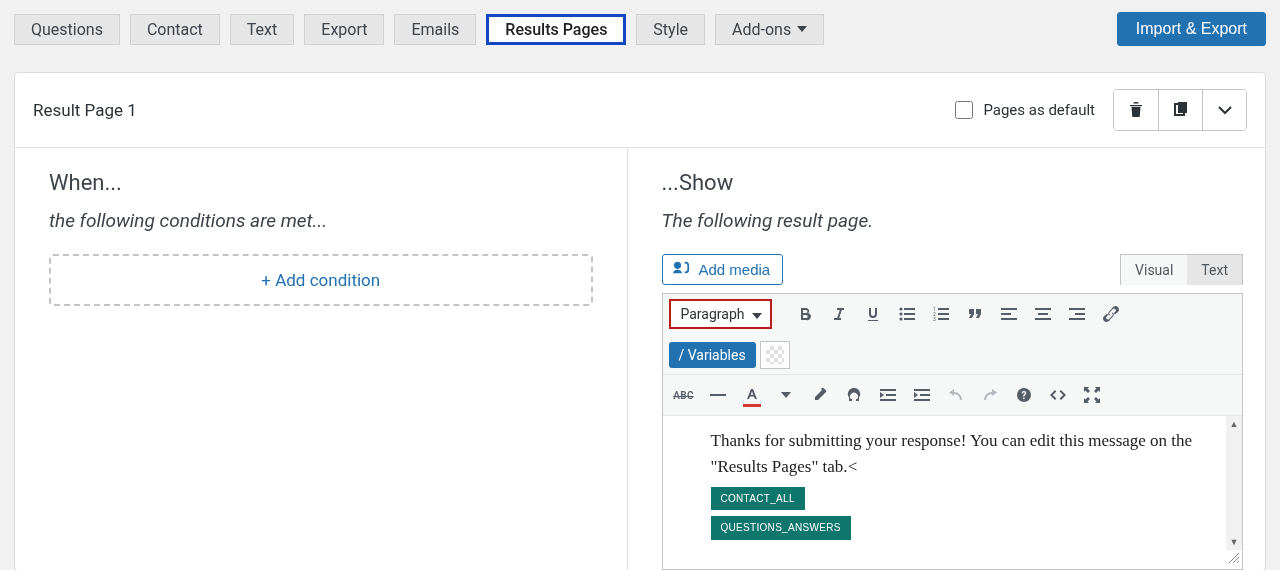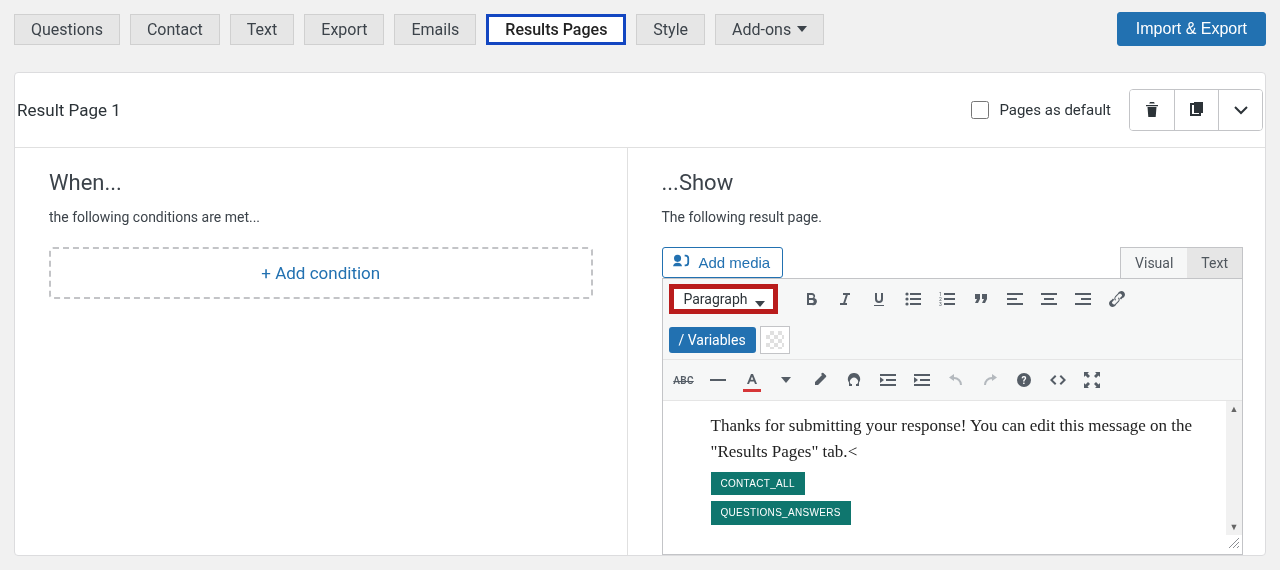--- a/index.html
+++ b/index.html
@@ -53,21 +53,21 @@
 
 .panel {
   margin: 14px 14px 0 14px;
   background: #fff;
   border: 1px solid #dcdcde;
   border-radius: 4px;
 }
 .panel-header {
   display: flex;
   align-items: center;
-  padding: 16px 2px;
+  padding: 16px 18px;
   border-bottom: 1px solid #e0e0e0;
 }
 .panel-title {
   font-size: 17px;
   color: #2c3338;
   flex: 1;
 }
 .default-wrap {
   display: flex;
   align-items: center;
@@ -110,38 +110,40 @@
 }
 .right-col { flex: 1; padding-right: 22px; padding-bottom: 0;}
 
 .section-title {
   font-size: 22px;
   color: #3c434a;
   margin-bottom: 14px;
   font-weight: 400;
 }
 .section-sub {
-  font-size: 14px;
+  font-size: 19px;
   color: #3c434a;
   margin-bottom: 22px;
+  font-style: italic;
 }
 .add-condition {
   border: 2px dashed #c3c4c7;
   border-radius: 4px;
   text-align: center;
   padding: 14px 0;
   color: #2271b1;
   font-size: 17px;
   cursor: pointer;
 }
 
 
 .editor-head {
   display: flex;
   align-items: center;
+  margin-bottom: 8px;
 }
 .add-media {
   border: 1px solid #2271b1;
   border-radius: 3px;
   background: #fff;
   padding: 5px 12px 5px 10px;
   color: #2271b1;
   font-size: 15px;
   display: flex;
   align-items: center;
@@ -171,21 +173,21 @@
 .toolbar-row {
   background: #f6f7f7;
   padding: 5px 6px;
   display: flex;
   align-items: center;
   gap: 4px;
   flex-wrap: wrap;
   border-bottom: 1px solid #e5e5e5;
 }
 .format-select {
-  border: 5px solid #b91c1c;
+  border: 2px solid #b91c1c;
   background: #fff;
   height: 30px;
   padding: 0 26px 0 10px;
   font-size: 14px;
   position: relative;
   display: flex;
   align-items: center;
   cursor: pointer;
 }
 .format-select .caret {

